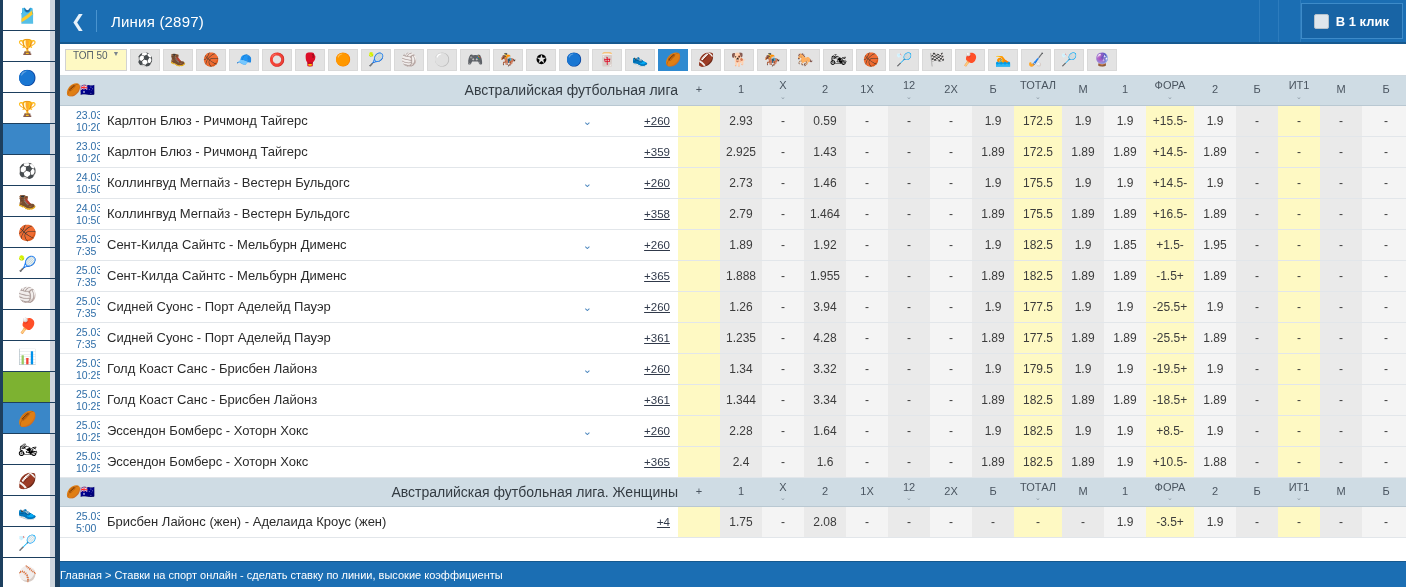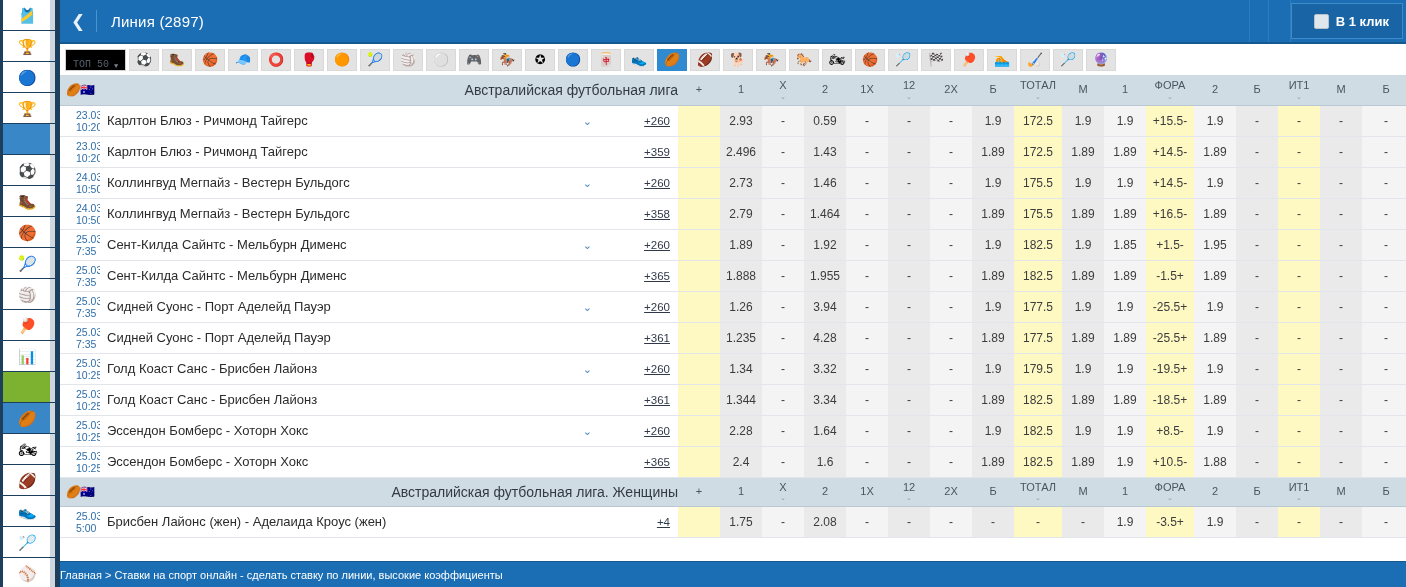--- a/index.html
+++ b/index.html
@@ -63,44 +63,44 @@
   .tb-sep { width:1px; background:#4a94cf; margin:10px 0; }
   .tb-title {
     display:flex; align-items:center; padding-left:14px;
     font-size: 15px; font-weight: normal; letter-spacing:.2px;
     flex: 1 1 auto;
   }
   .tb-gap { width: 20px; border-left:1px solid #2d7cbd; border-right:1px solid #2d7cbd; }
   .tb-gap2 { width: 22px; border-right:1px solid #2d7cbd; }
   .tb-oneclick {
     display:flex; align-items:center; gap:7px;
-    padding: 0 13px 0 22px; margin: 3px 3px 3px 0;
+    padding: 0 13px 0 12px; margin: 3px 3px 3px 0;
     background:#1864a5; border:1px solid #3d8bc9;
     cursor:pointer;
   }
   .tb-oneclick .chk {
     width:15px; height:15px; background:#dfe6ec;
     border:1px solid #b6c2cc; border-radius:2px; display:block;
   }
   .tb-oneclick .lbl { font-size:13px; font-weight:bold; color:#ffffff; white-space:nowrap; }
 
   
   .filterbar {
     height: 32px; flex: 0 0 32px;
     background: #ffffff;
     display:flex; align-items:center; gap:3px;
     padding: 0 5px;
     border-bottom: 1px solid #cfd9e0;
     overflow:hidden;
   }
   .top50 {
-    display:flex; align-items:flex-end; gap:5px;
+    display:flex; align-items:flex-start; gap:5px;
     height:22px; padding:0 7px;
-    background:#000000; border:1px solid #d2d2d2;
-    font-size:10px; color:#55606a; cursor:pointer; white-space:nowrap;font-family:Liberation Mono, monospace;
+    background:#fef9c3; border:1px solid #d2d2d2;
+    font-size:10px; color:#55606a; cursor:pointer; white-space:nowrap;
   }
   .top50 .caret { font-size:7px; color:#7a848d; }
   .sp-btn {
     width:30px; height:22px; background:#e3e3e3; border:1px solid #d9d9d9;
     display:flex; align-items:center; justify-content:center;
     font-size:13px; cursor:pointer; flex:0 0 auto; line-height:1;
   }
   .sp-btn.active { background:#2f8ad0; border-color:#2f8ad0; }
 
   
@@ -447,21 +447,21 @@
               <td class="odd-alt">-</td>
             </tr>
             <tr class="ev">
               <td class="ico"></td>
               <td class="dt">
                 <div>23.03</div>
                 <div class="d2">10:20</div>
               </td>
               <td class="nm"><span>Карлтон Блюз - Ричмонд Тайгерс</span><span class="plus">+359</span></td>
               <td class="white"></td>
-              <td class="">2.496</td>
+              <td class="">2.925</td>
               <td class="odd-alt">-</td>
               <td class="">1.43</td>
               <td class="odd-alt">-</td>
               <td class="">-</td>
               <td class="odd-alt">-</td>
               <td class="">1.89</td>
               <td class="white">172.5</td>
               <td class="">1.89</td>
               <td class="odd-alt">1.89</td>
               <td class="white">+14.5-</td>

